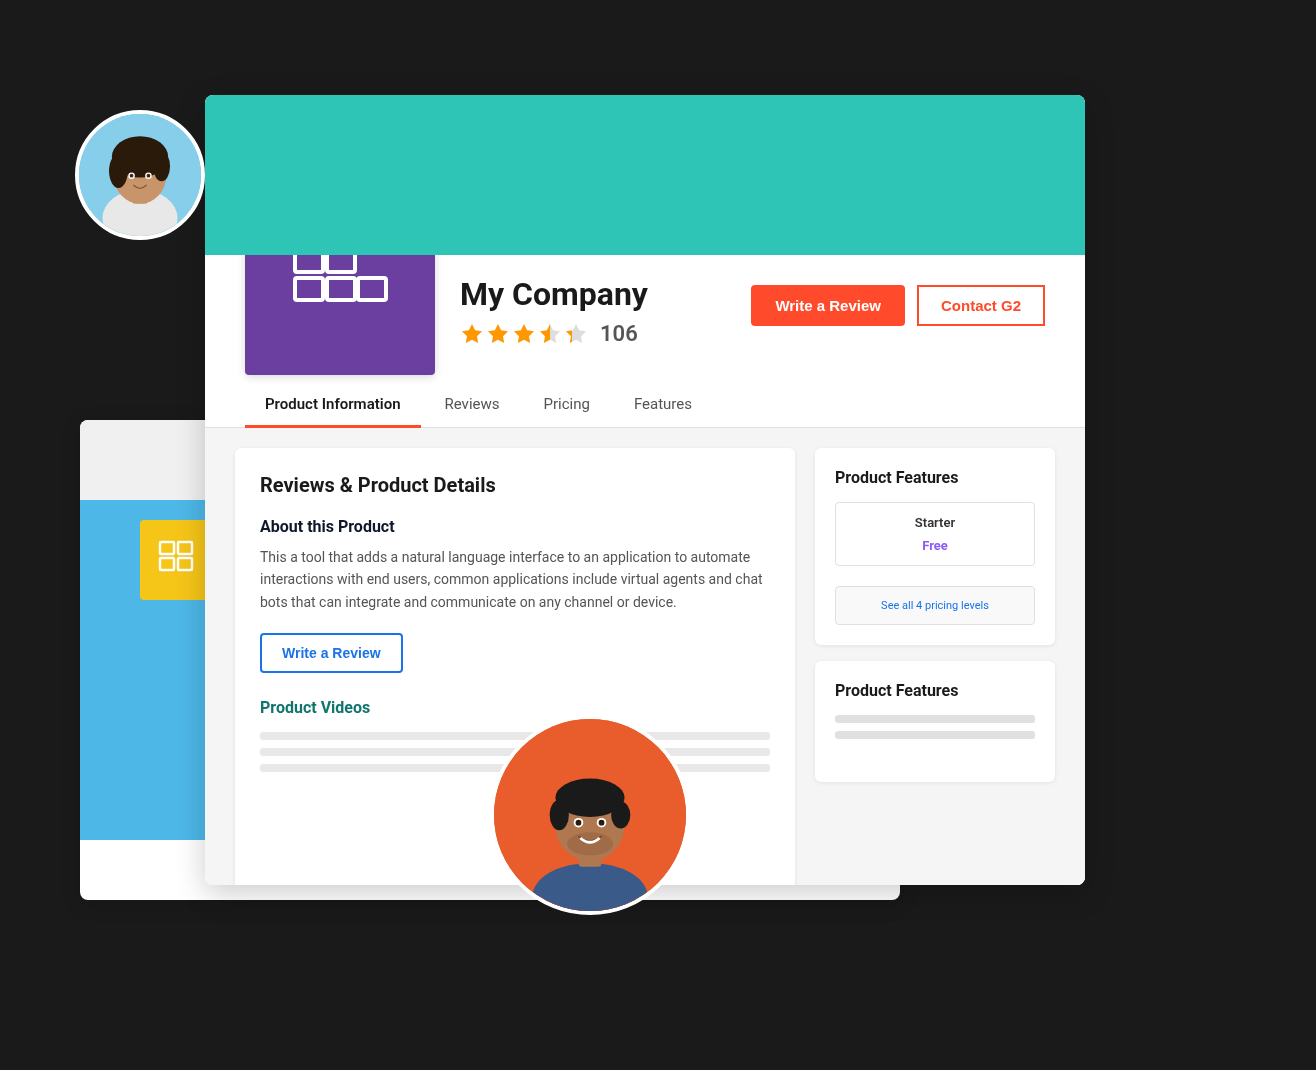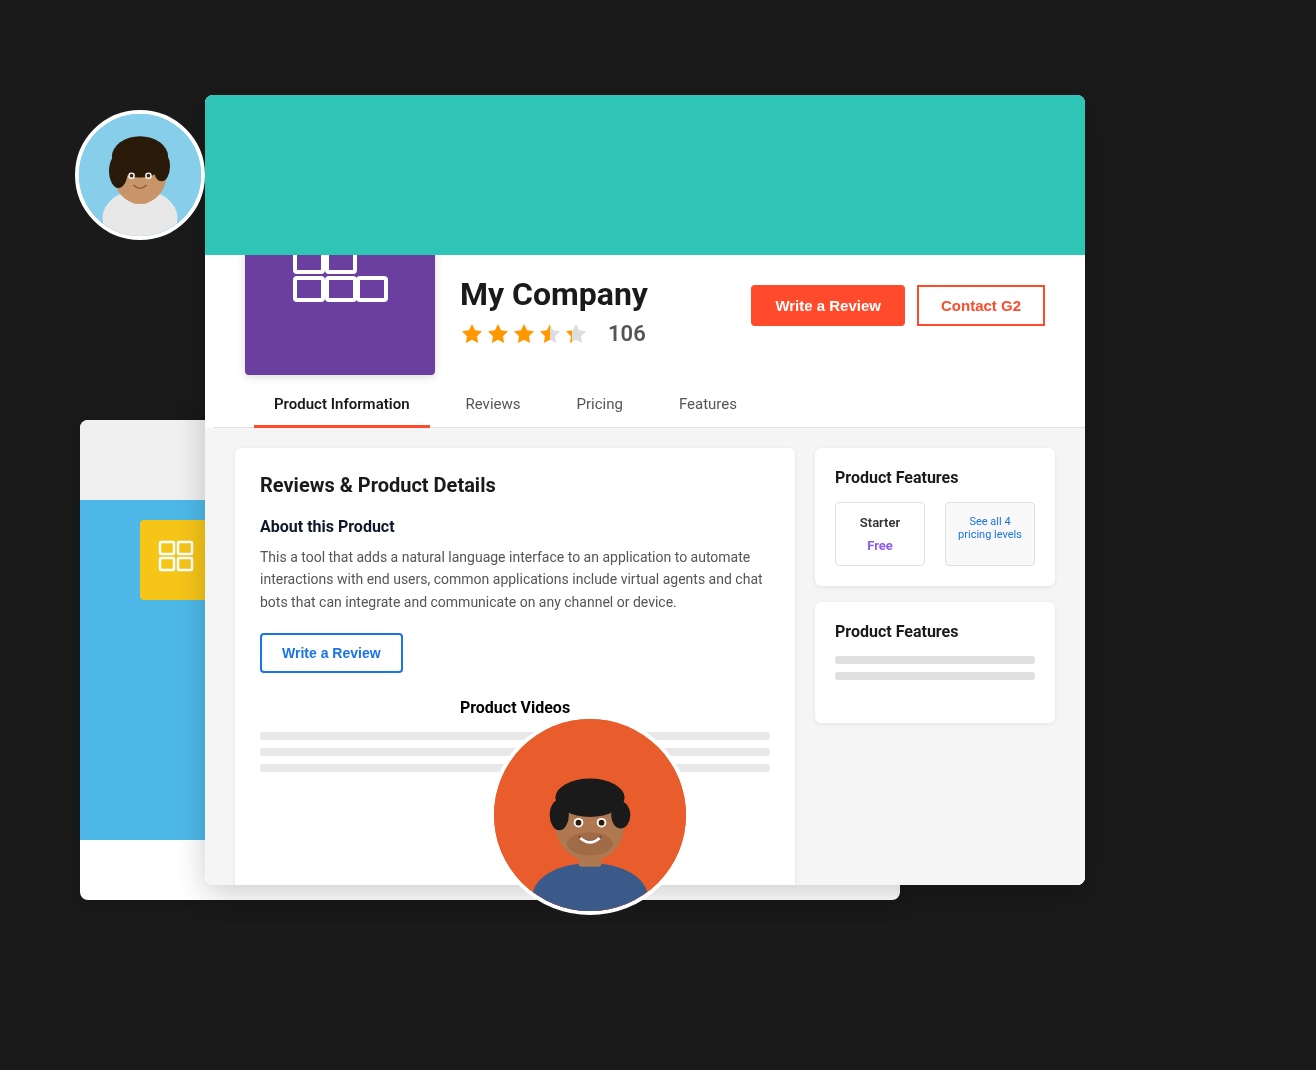--- a/index.html
+++ b/index.html
@@ -123,21 +123,21 @@
     .company-name {
       font-size: 32px;
       font-weight: 700;
       color: #1a1a1a;
       margin-bottom: 8px;
     }
 
     .rating-row {
       display: flex;
       align-items: center;
-      gap: 20px;
+      gap: 12px;
     }
 
     .stars {
       display: flex;
       gap: 2px;
     }
 
     .star {
       width: 24px;
       height: 24px;
@@ -177,25 +177,24 @@
       padding: 10px 22px;
       border-radius: 0;
       font-size: 15px;
       font-weight: 600;
       cursor: pointer;
     }
 
     
     .nav-tabs {
       display: flex;
-      gap: 16px;
+      gap: 4px;
       padding: 0 40px;
       border-bottom: 1px solid #e0e0e0;
       margin-top: 8px;
-      margin-left: 9px;
     }
 
     .nav-tab {
       padding: 12px 20px;
       font-size: 15px;
       color: #555;
       cursor: pointer;
       border-bottom: 3px solid transparent;
       margin-bottom: -1px;
     }
@@ -252,22 +251,21 @@
       border-radius: 4px;
       font-size: 14px;
       font-weight: 600;
       cursor: pointer;
       margin-bottom: 25px;
     }
 
     .product-videos-title {
       font-size: 16px;
       font-weight: 700;
-      color: #000000;
-      text-align: center;
+      color: #0f766e;
     }
 
     
     .sidebar {
       width: 240px;
       flex-shrink: 0;
     }
 
     .pricing-card {
       background: #fff;
@@ -280,20 +278,21 @@
     .pricing-title {
       font-size: 16px;
       font-weight: 700;
       color: #1a1a1a;
       margin-bottom: 15px;
     }
 
     .pricing-tiers {
       display: flex;
       gap: 20px;
+      flex-direction: column;
     }
 
     .tier {
       flex: 1;
       border: 1px solid #e0e0e0;
       border-radius: 4px;
       padding: 12px 8px;
       text-align: center;
     }
 

